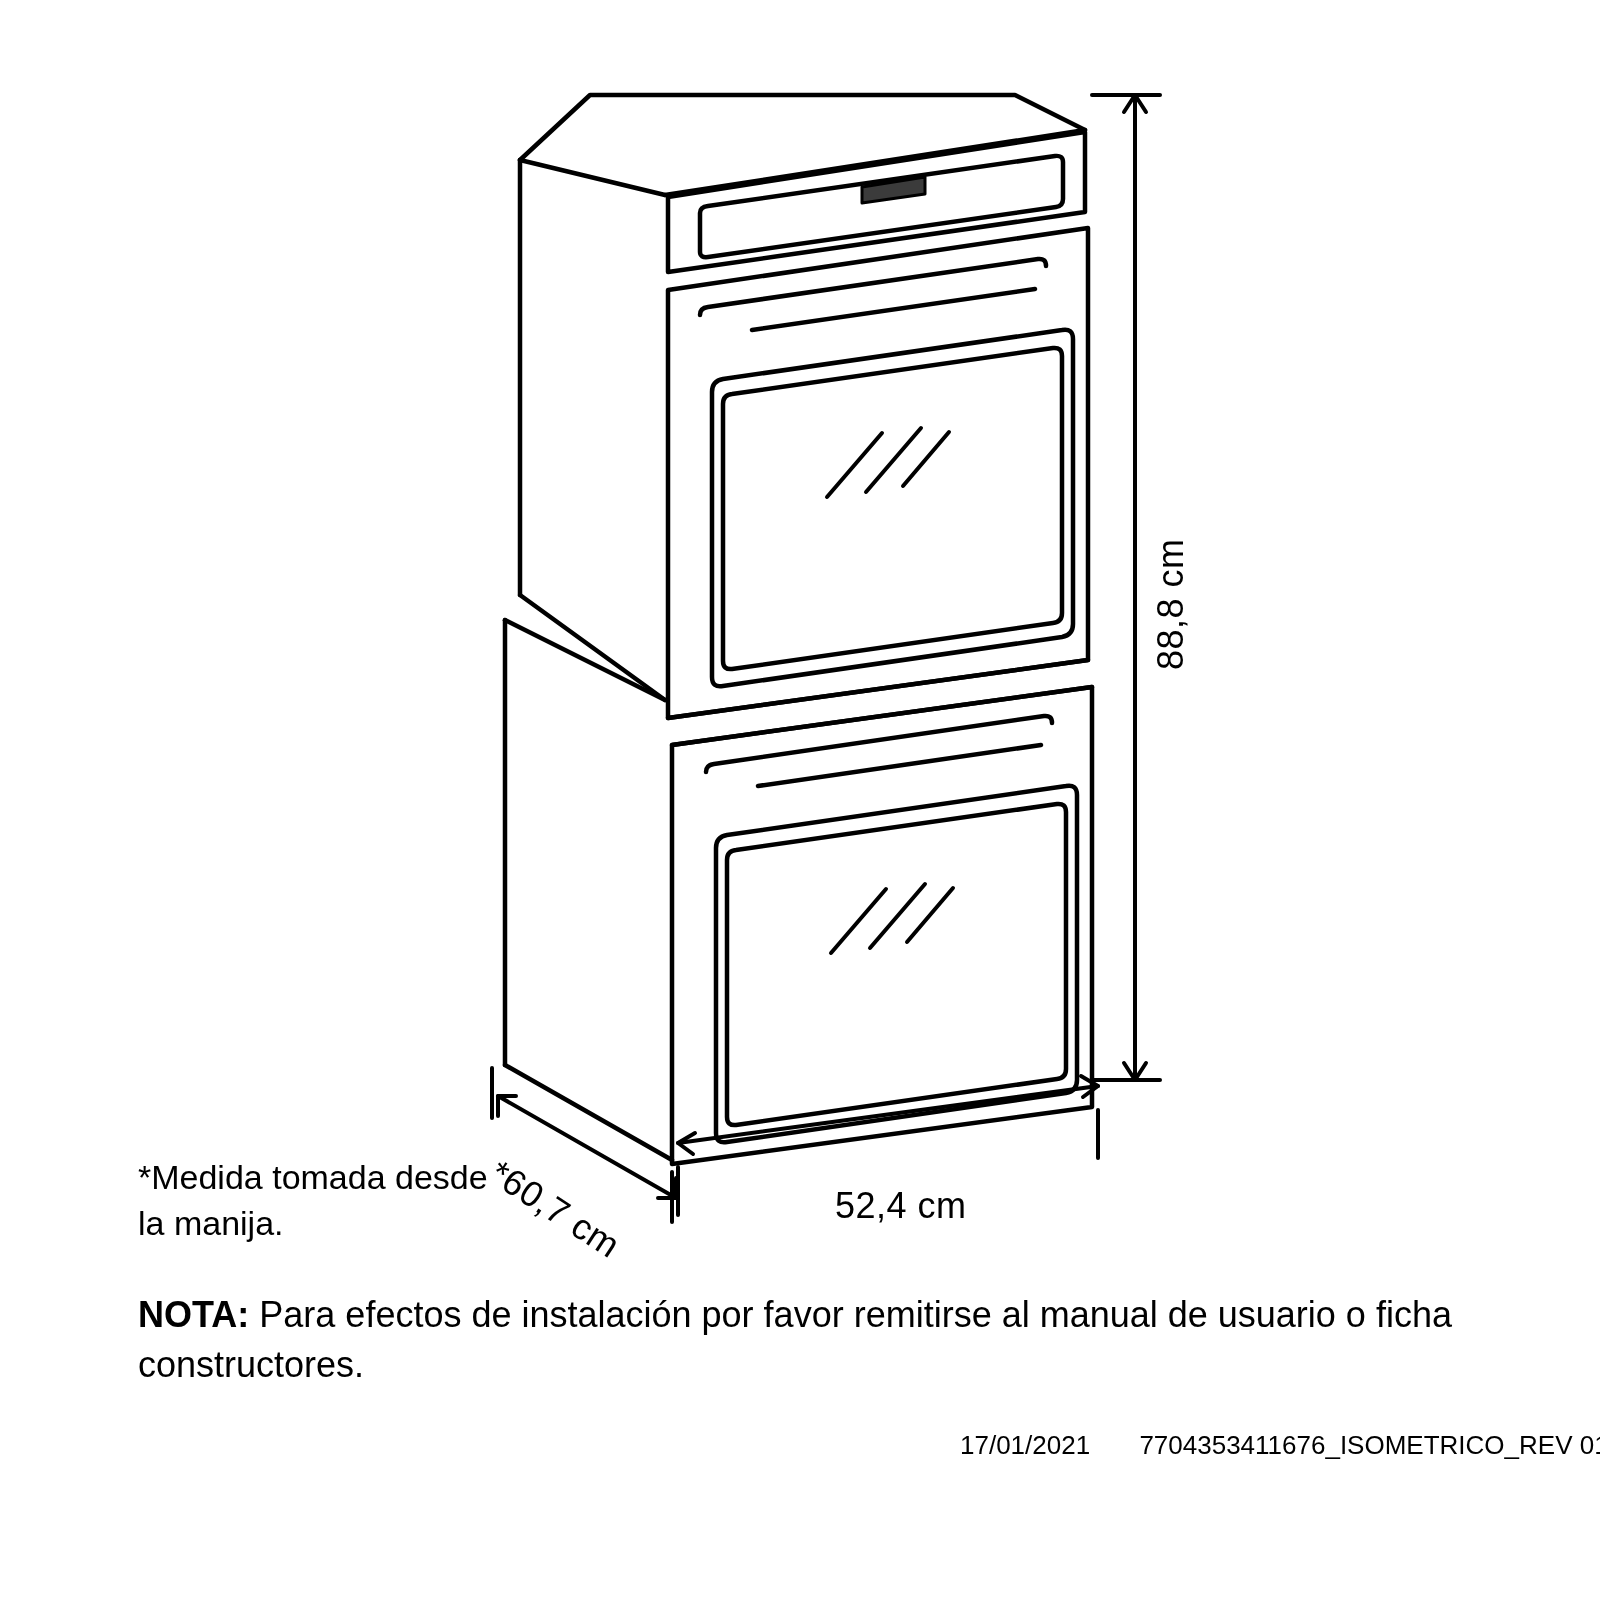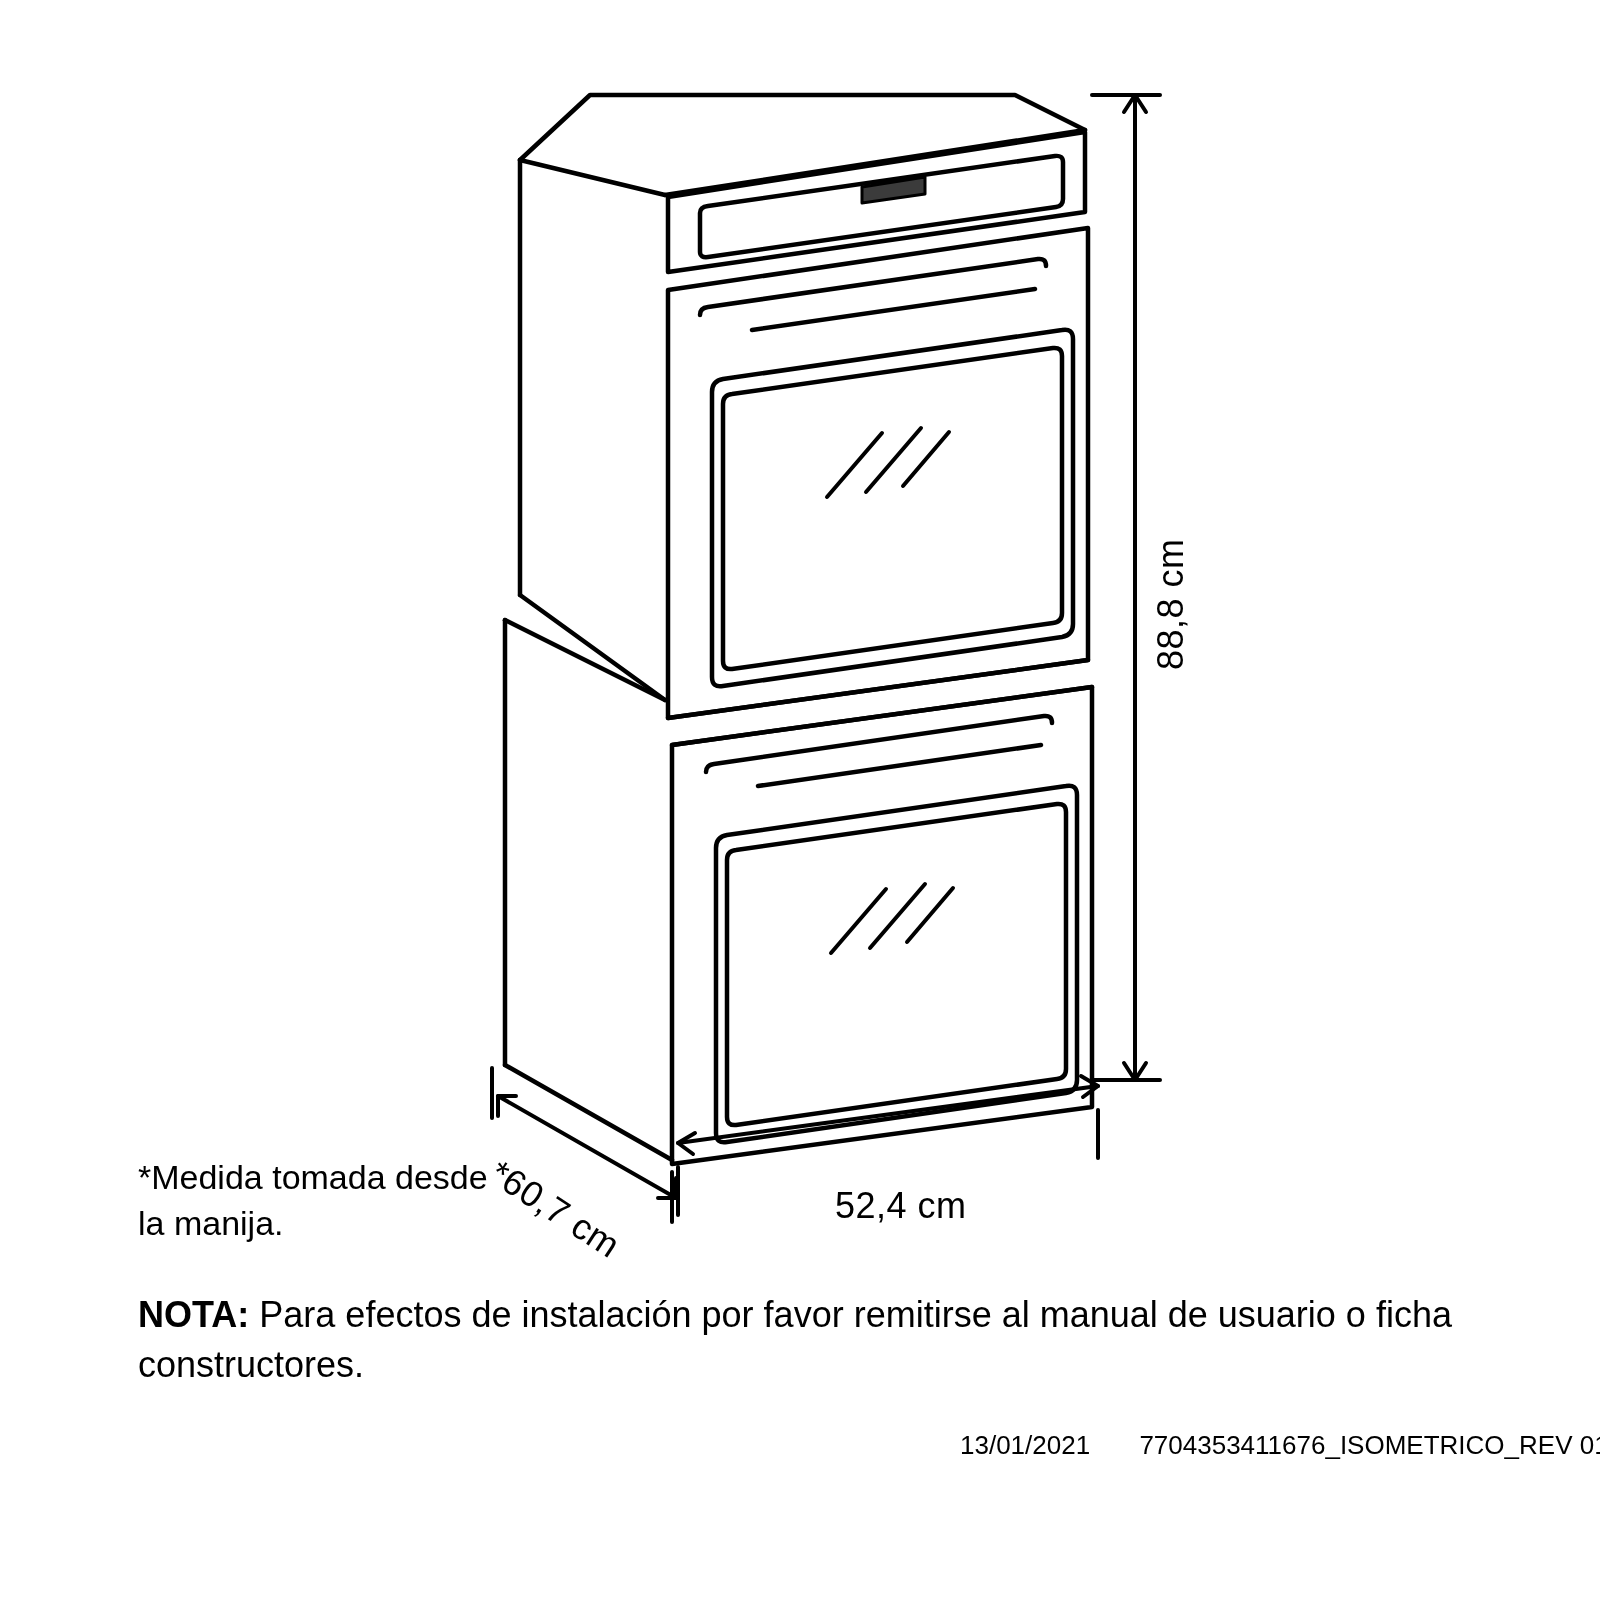--- a/index.html
+++ b/index.html
@@ -178,17 +178,17 @@
   <div class="dim-label" id="dim-depth-label">*60,7 cm</div>
   <div class="dim-label" id="dim-width-label">52,4 cm</div>
 
   <div id="note-asterisk">*Medida tomada desde la manija.</div>
 
   <div id="note-block">
     <span class="bold">NOTA:</span><span> Para efectos de instalación por favor remitirse al manual de usuario o ficha constructores.</span>
   </div>
 
   <div id="footer">
-    <span>13/01/2021</span>
+    <span>17/01/2021</span>
     <span class="code">7704353411676_ISOMETRICO_REV 01</span>
   </div>
 
 </div>
 
 </body></html>

